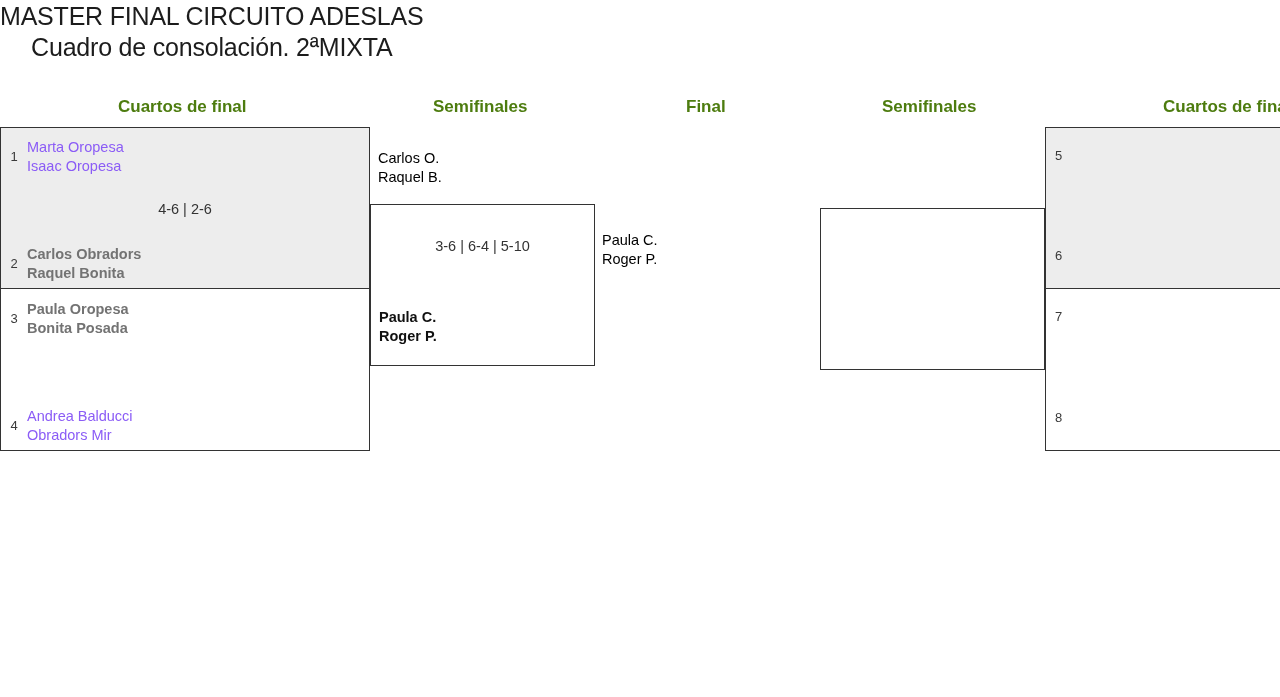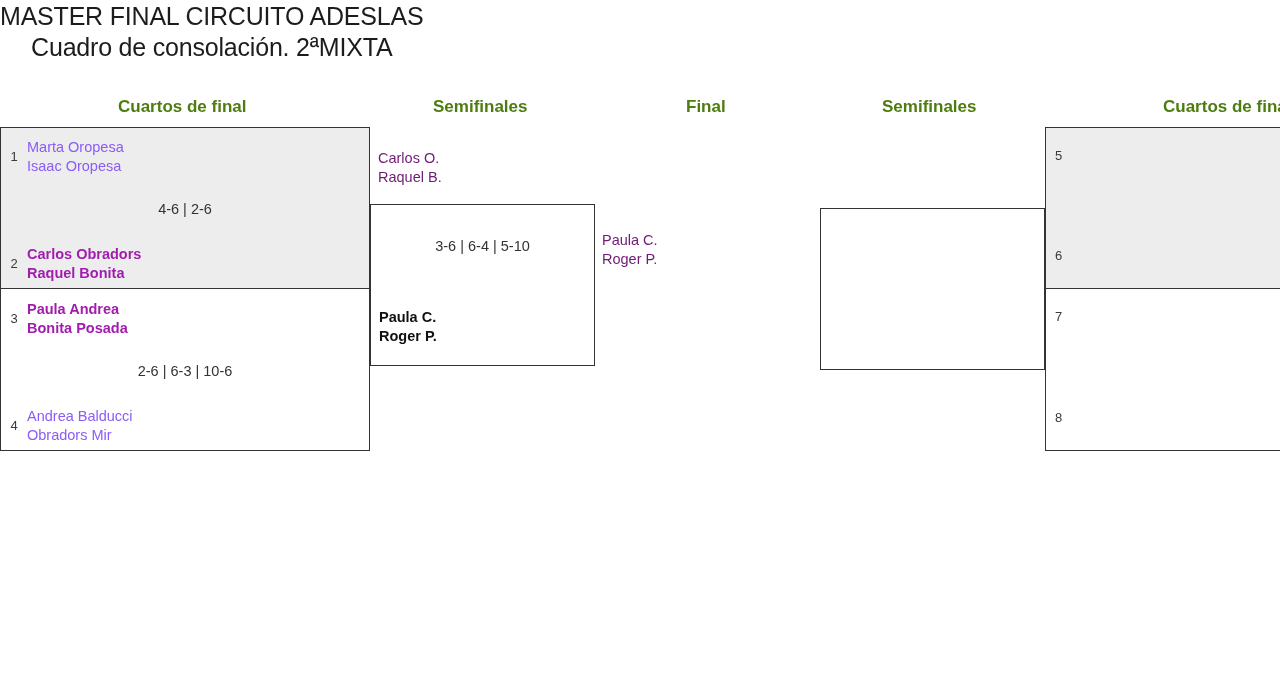--- a/index.html
+++ b/index.html
@@ -58,34 +58,34 @@
   }
   .seed {
     width: 26px; flex: 0 0 26px;
     text-align: center;
     font-size: 13px; line-height: 16px; color: #3a3a3a;
   }
   .names {
     font-size: 14.5px; line-height: 19px; color: #8b5cf6;
     white-space: nowrap;
   }
-  .names.win { font-weight: 700; color: #a21caf; }
+  .names.win { font-weight: 700; color: #737373; }
   .nm { display: block; }
 
   .score {
     position: absolute; left: 0; right: 0;
     text-align: center;
     font-size: 14.5px; line-height: 19px; color: #333333;
     white-space: nowrap;
   }
 
   
   .float-team {
     position: absolute;
-    font-size: 14.5px; line-height: 19px; color: #701a75;
+    font-size: 14.5px; line-height: 19px; color: #000000;
     white-space: nowrap;
   }
   .float-team.win { font-weight: 700; color: #111111; }
 </style>
 </head>
 <body>
 
 <div id="stage">
 
   <div class="title-block">
@@ -115,25 +115,24 @@
         <span class="nm">Carlos Obradors</span>
         <span class="nm">Raquel Bonita</span>
       </span>
     </div>
   </div>
 
   <div class="mbox" style="left:0px; top:288px; width:370px; height:163px;">
     <div class="team" style="top:11px;">
       <span class="seed">3</span>
       <span class="names win">
-        <span class="nm">Paula Andrea</span>
+        <span class="nm">Paula Oropesa</span>
         <span class="nm">Bonita Posada</span>
       </span>
     </div>
-    <div class="score" style="top:73px;">2-6 | 6-3 | 10-6</div>
     <div class="team" style="top:118px;">
       <span class="seed">4</span>
       <span class="names">
         <span class="nm">Andrea Balducci</span>
         <span class="nm">Obradors Mir</span>
       </span>
     </div>
   </div>
 
   <div class="float-team" style="left:378px; top:149px;">

